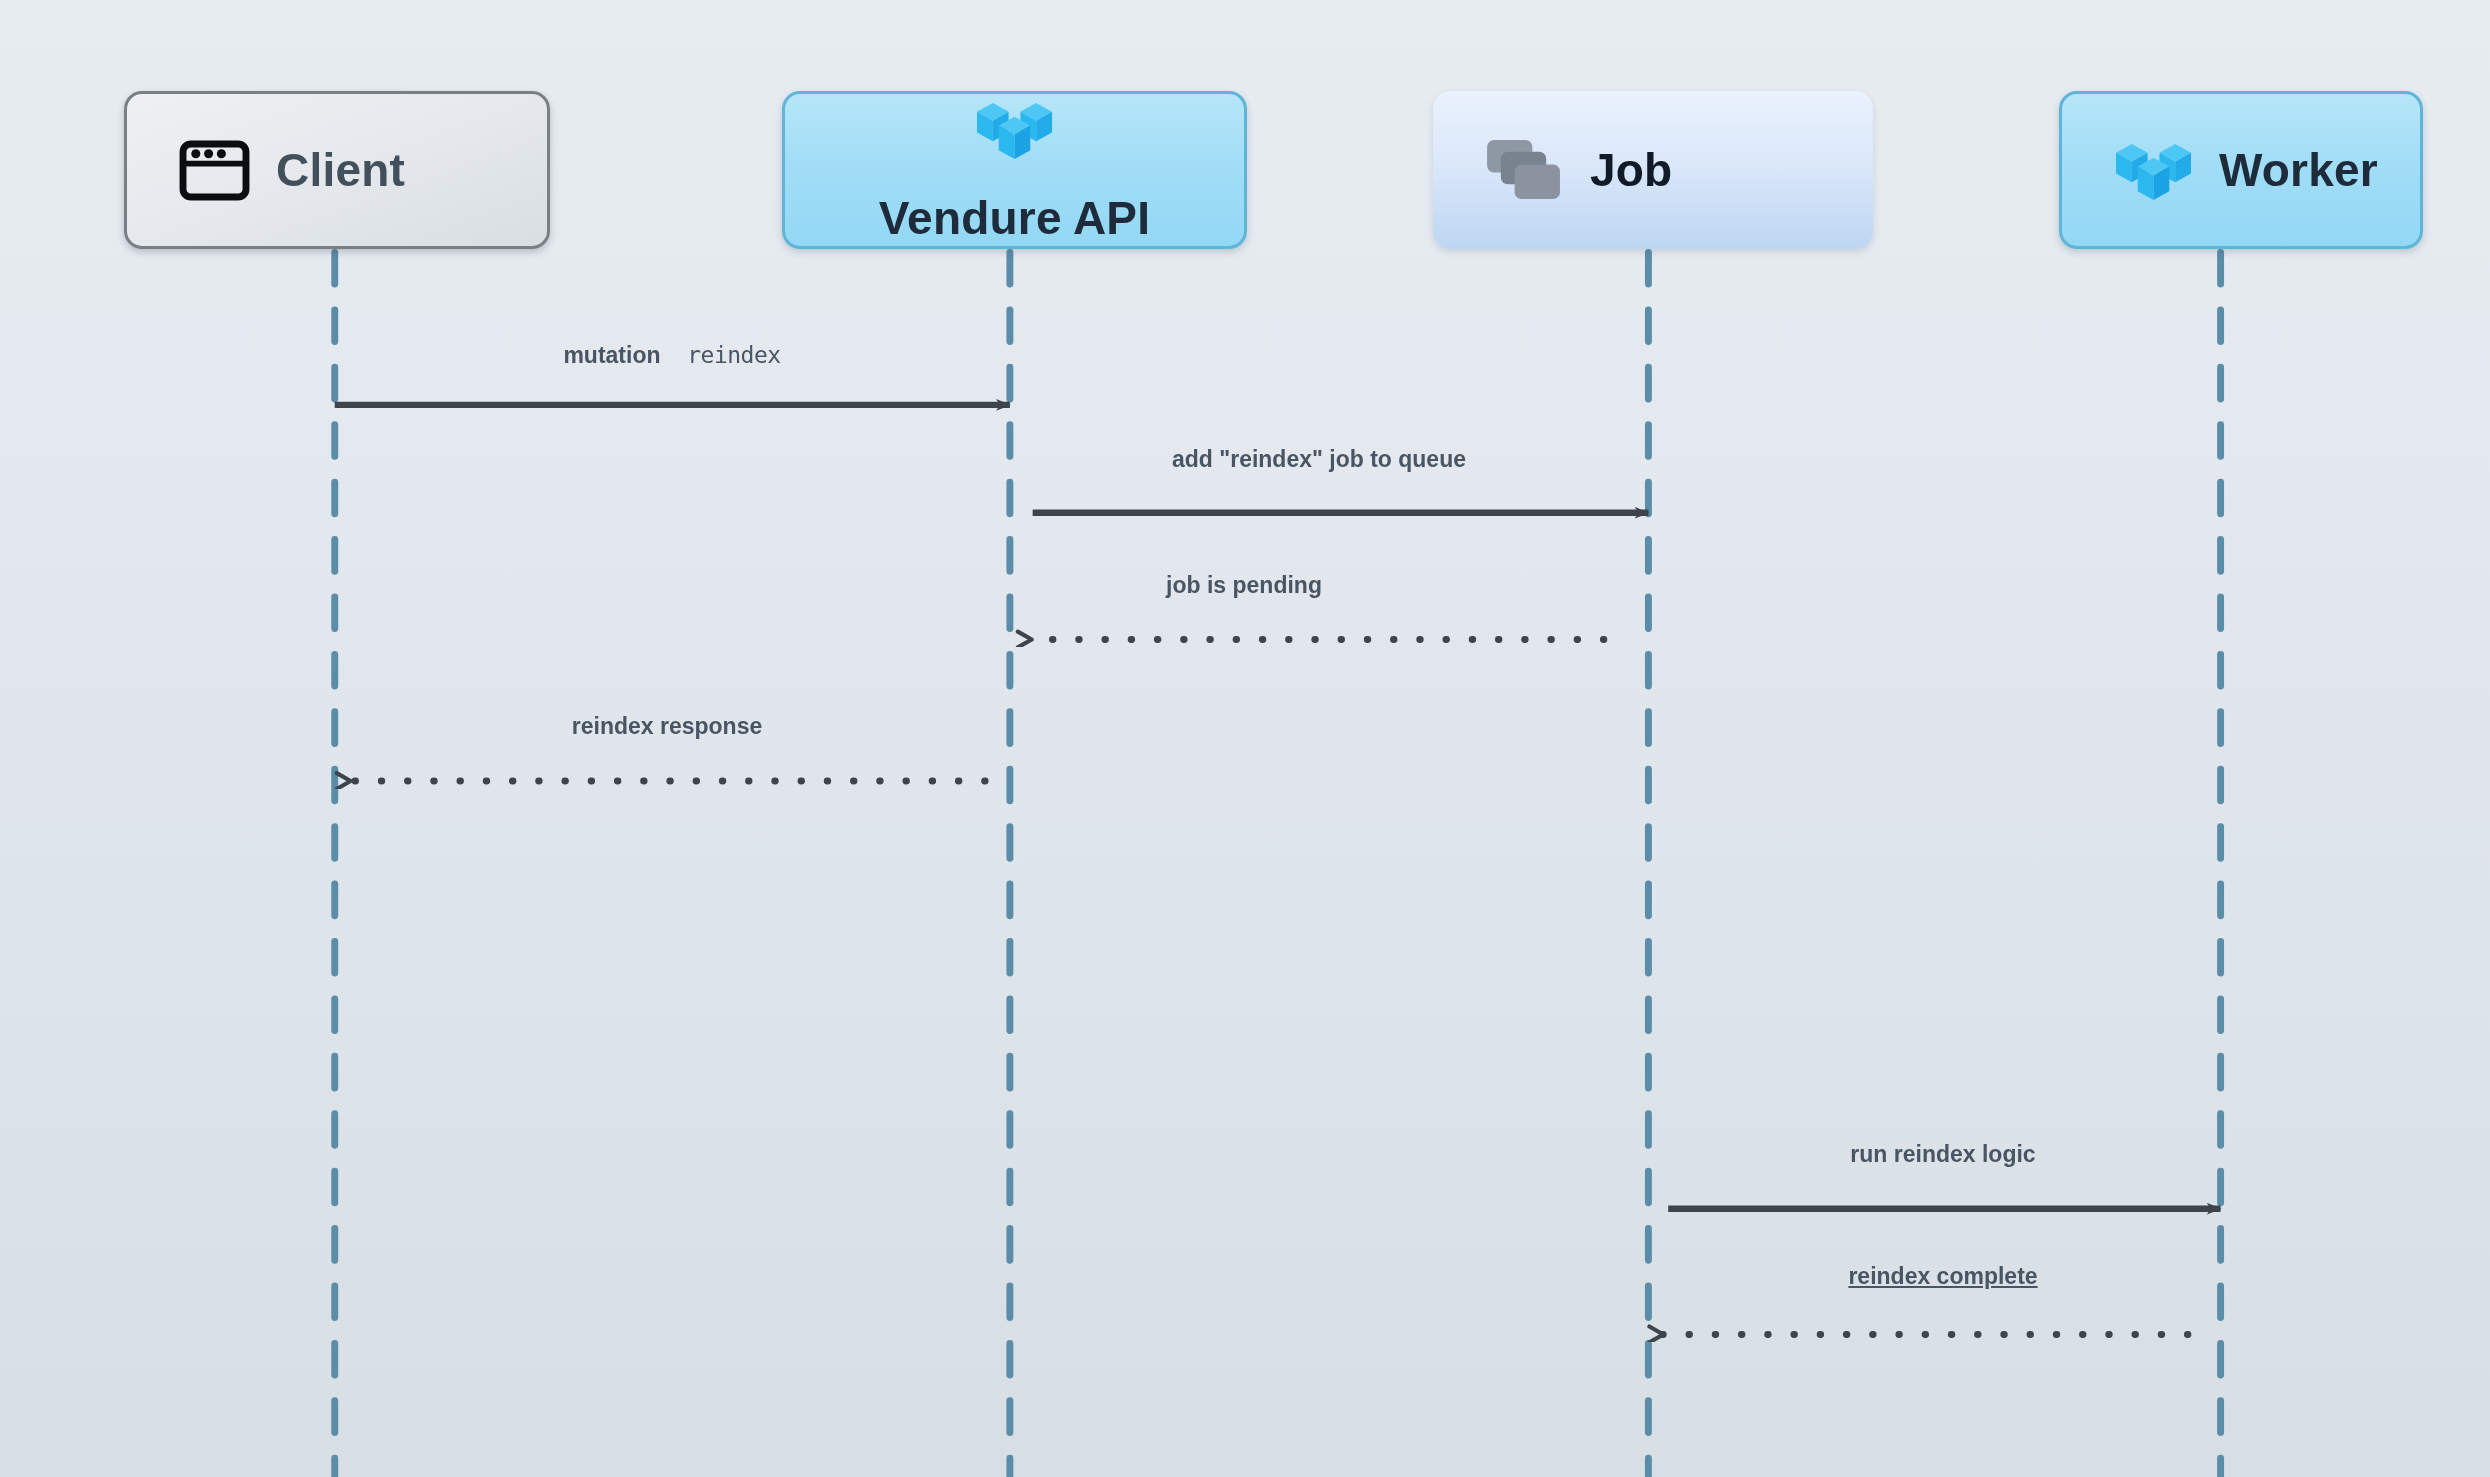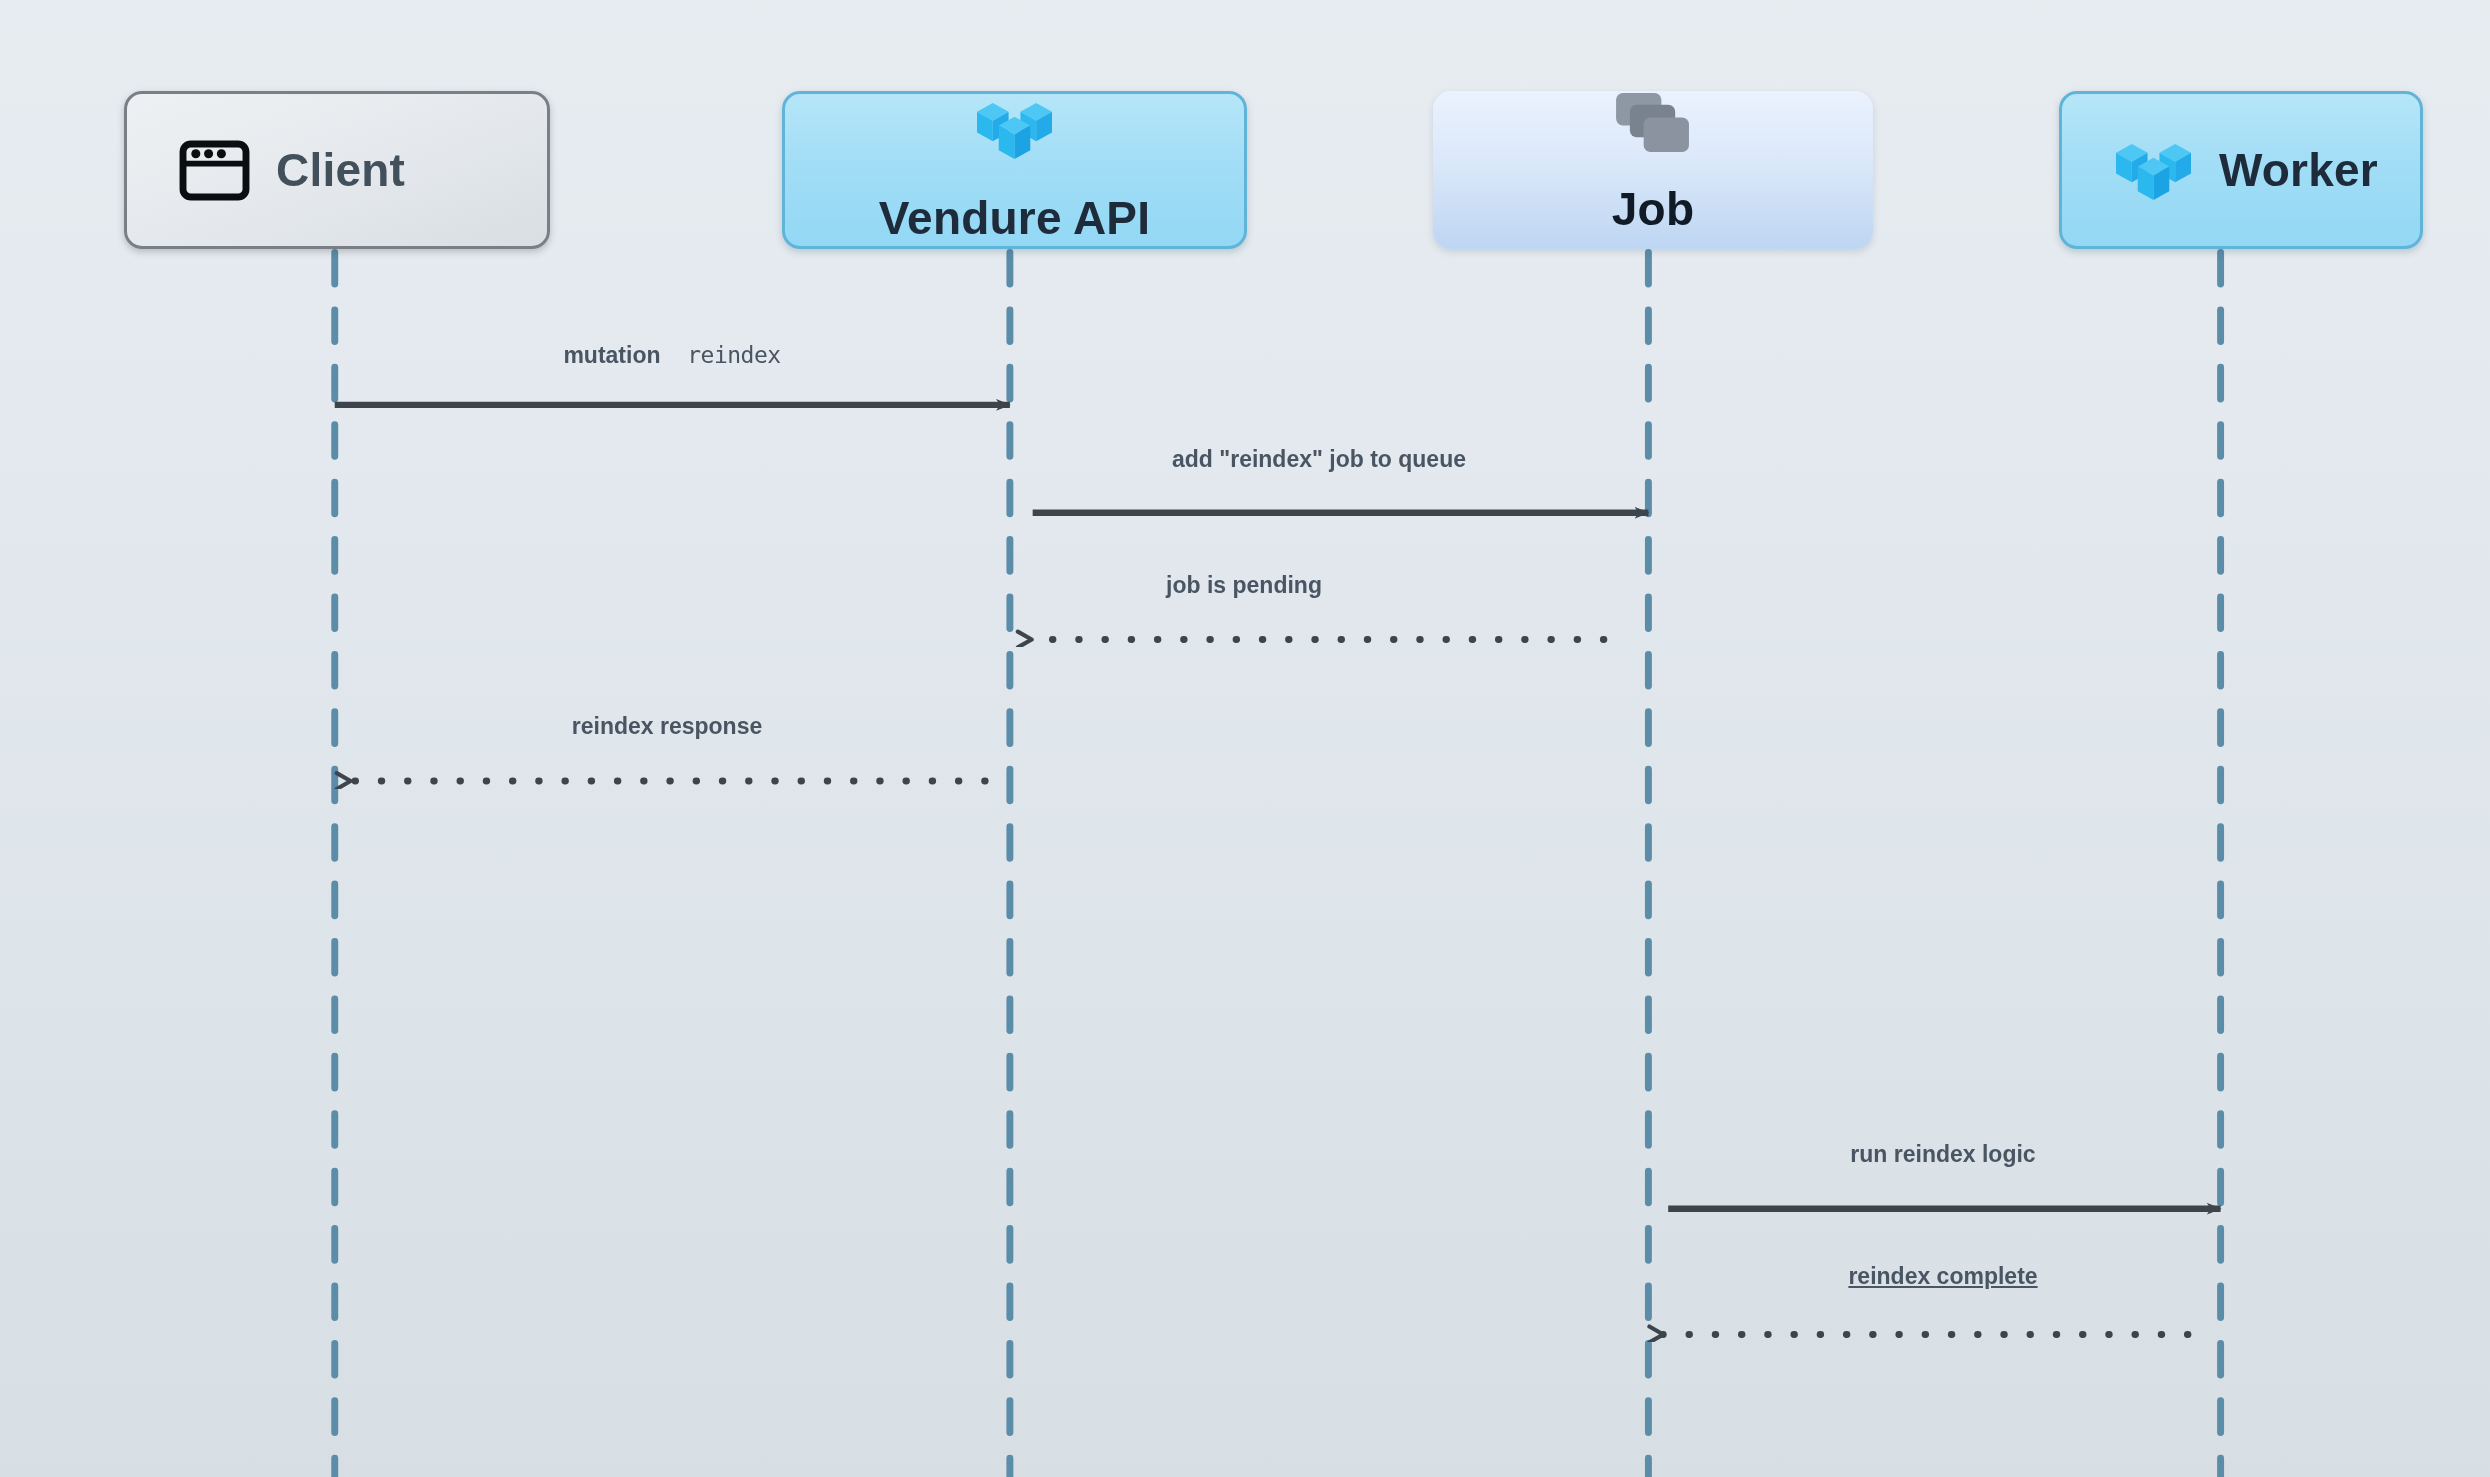--- a/index.html
+++ b/index.html
@@ -57,21 +57,20 @@
     border: 3px solid #5fb4d8;
     box-shadow: 0 3px 7px rgba(60,90,110,0.25);
   }
   .participant.vendure .p-label,
   .participant.worker .p-label { color: #1e2b3a; }
 
   .participant.job {
     background: linear-gradient(180deg, #eaf2fd 0%, #dbe8fa 45%, #bdd6f2 100%);
     border: none;
     box-shadow: 0 3px 7px rgba(70,90,120,0.18);
-    flex-direction: column;
   }
   .participant.job .p-label { color: #101b27; }
 
   
   .msg-label {
     position: absolute;
     transform: translateX(-50%);
     white-space: nowrap;
     font-size: 23px;
     font-weight: bold;

